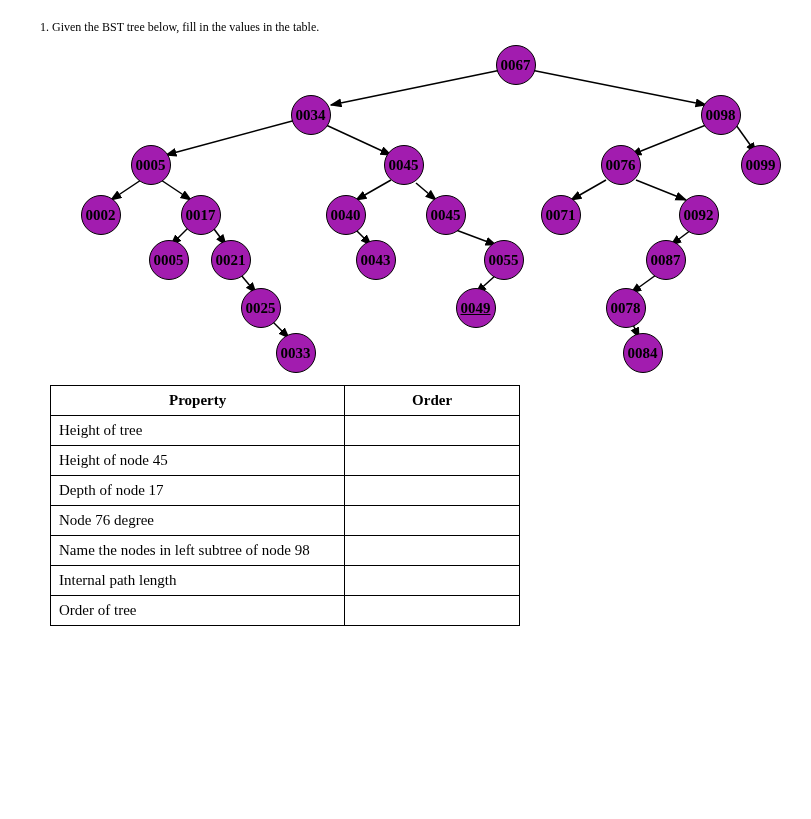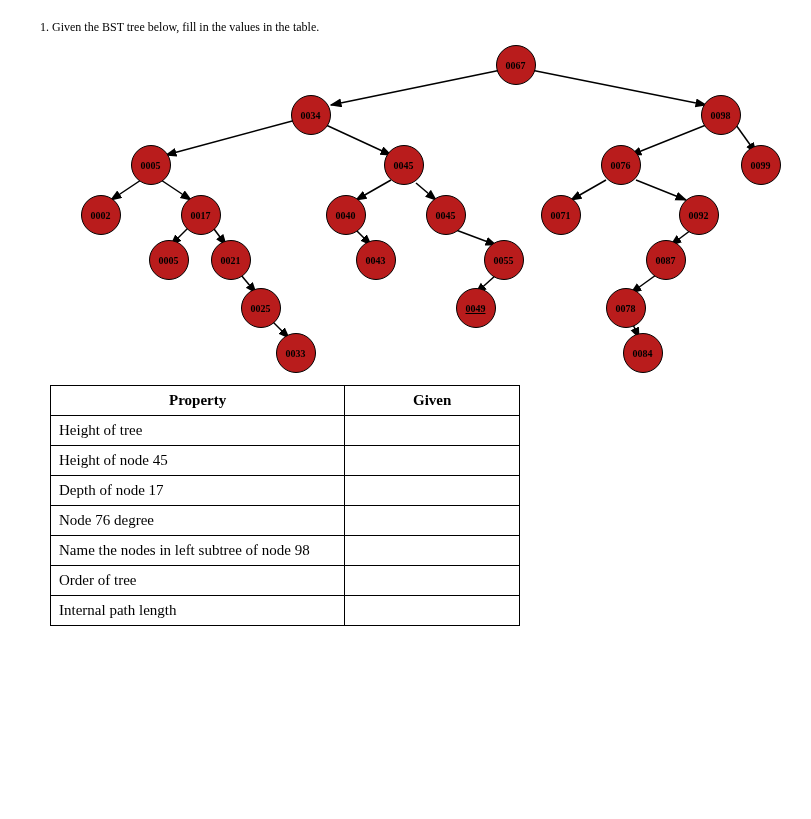--- a/index.html
+++ b/index.html
@@ -19,25 +19,25 @@
       width: 730px;
       height: 330px;
       margin: 0 auto 10px;
     }
     .node {
       position: absolute;
       width: 40px;
       height: 40px;
       border: 1.5px solid #000;
       border-radius: 50%;
-      background: #b91c1c;
+      background: #a21caf;
       display: flex;
       align-items: center;
       justify-content: center;
-      font-size: 10px;
+      font-size: 15px;
       font-weight: bold;
       box-sizing: border-box;
     }
     .arrowhead {
       fill: #000;
     }
     svg.edges {
       position: absolute;
       top: 0;
       left: 0;
@@ -148,21 +148,21 @@
   <div class="node" style="left:415px; top:243px;text-decoration:underline;">0049</div>
   <div class="node" style="left:565px; top:243px;">0078</div>
   <div class="node" style="left:235px; top:288px;">0033</div>
   <div class="node" style="left:582px; top:288px;">0084</div>
 </div>
 
 <table class="props">
   <thead>
     <tr>
       <th>Property</th>
-      <th>Given</th>
+      <th>Order</th>
     </tr>
   </thead>
   <tbody>
     <tr>
       <td class="property">Height of tree</td>
       <td class="value"></td>
     </tr>
     <tr>
       <td class="property">Height of node 45</td>
       <td class="value"></td>
@@ -173,21 +173,21 @@
     </tr>
     <tr>
       <td class="property">Node 76 degree</td>
       <td class="value"></td>
     </tr>
     <tr>
       <td class="property">Name the nodes in left subtree of node 98</td>
       <td class="value"></td>
     </tr>
     <tr>
-      <td class="property">Order of tree</td>
+      <td class="property">Internal path length</td>
       <td class="value"></td>
     </tr>
     <tr>
-      <td class="property">Internal path length</td>
+      <td class="property">Order of tree</td>
       <td class="value"></td>
     </tr>
   </tbody>
 </table>
 
 </body></html>

